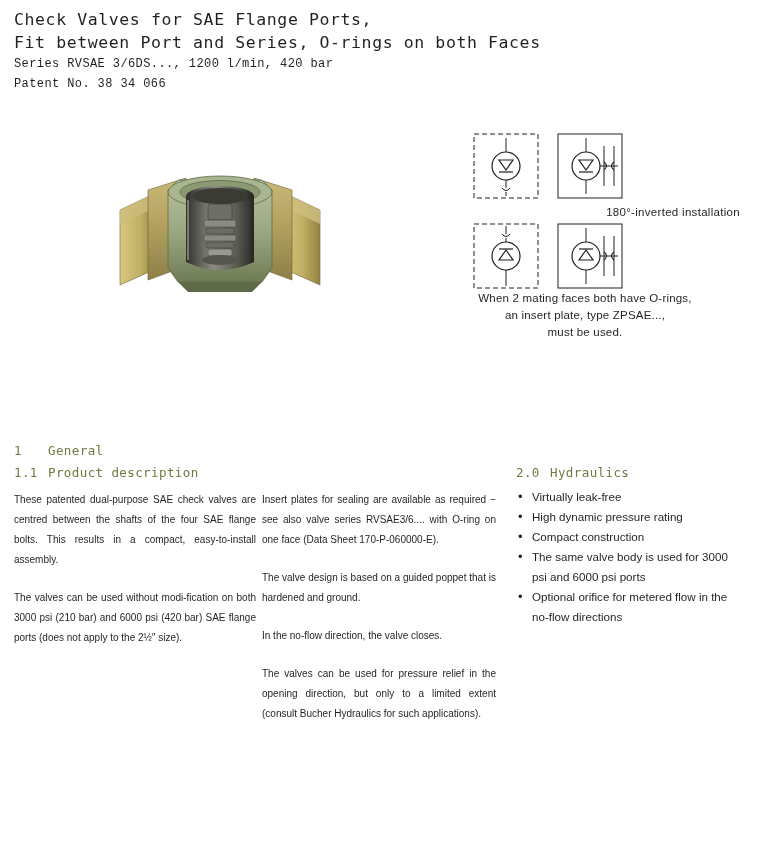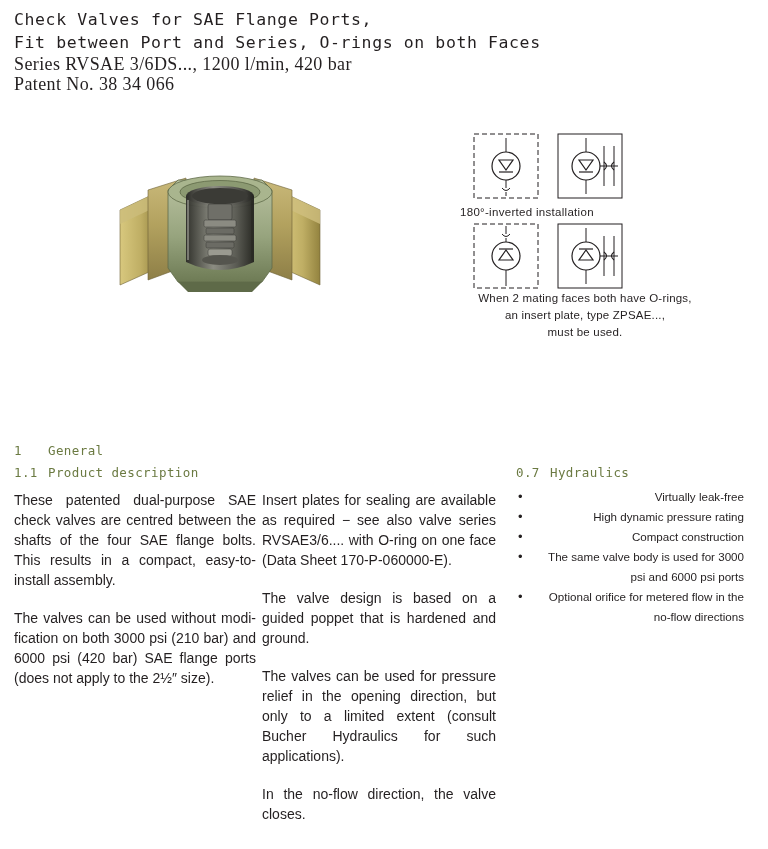--- a/index.html
+++ b/index.html
@@ -30,22 +30,22 @@
   }
   .title-line {
     font-family: "DejaVu Sans Mono", monospace;
     font-size: 16.5px;
     letter-spacing: 0.6px;
     color: #231f20;
     line-height: 23px;
     white-space: nowrap;
   }
   .sub-line {
-    font-family: Liberation Serif, serif;
-    font-size: 18px;
+    font-family: Liberation Mono, monospace;
+    font-size: 12px;
     letter-spacing: 0.4px;
     color: #231f20;
     line-height: 20px;
     white-space: nowrap;
   }
 
   
   .photo-area {
     position: absolute;
     left: 100px;
@@ -63,21 +63,21 @@
     width: 310px;
   }
   .sym-row {
     display: flex;
     gap: 16px;
     justify-content: flex-start;
     padding-left: 42px;
   }
   .sym-box { width: 68px; height: 68px; }
   .sym-caption {
-    text-align: left;
+    text-align: right;
     font-size: 11.5px;
     color: #231f20;
     margin: 6px 0 4px 0;
     letter-spacing: 0.3px;
     padding-left: 30px;
   }
   .sym-note {
     text-align: center;
     font-size: 11.5px;
     color: #231f20;
@@ -95,21 +95,21 @@
     white-space: nowrap;
   }
   #head-general { left: 14px; top: 443px; }
   #head-prod    { left: 14px; top: 465px; }
   #head-adv     { left: 516px; top: 465px; }
   .head-num { display: inline-block; min-width: 34px; }
 
   
   .col {
     position: absolute;
-    font-size: 14px;
+    font-size: 10px;
     line-height: 20px;
     color: #231f20;
     text-align: justify;
     text-justify: inter-word;
   }
   #col1 { left: 14px;  top: 490px; width: 242px; }
   #col2 { left: 262px; top: 490px; width: 234px; }
   .col p { margin: 0 0 18px 0; }
   .col p:last-child { margin-bottom: 0; }
 
@@ -120,21 +120,20 @@
     top: 487px;
     width: 228px;
     font-size: 11.6px;
     line-height: 20px;
     color: #231f20;
   }
   .adv ul {
     margin: 0;
     padding-left: 16px;
     list-style: none;
-    text-align: right;
   }
   .adv li {
     position: relative;
     margin: 0 0 0 0;
     padding-left: 0;
   }
   .adv li::before {
     content: "\2022";
     position: absolute;
     left: -14px;
@@ -285,33 +284,33 @@
     </div>
   </div>
 
   <div class="sec-head" id="head-general">
     <span class="head-num">1</span><span>General</span>
   </div>
   <div class="sec-head" id="head-prod">
     <span class="head-num">1.1</span><span>Product description</span>
   </div>
   <div class="sec-head" id="head-adv">
-    <span class="head-num">0.7</span><span>Hydraulics</span>
+    <span class="head-num">2.0</span><span>Hydraulics</span>
   </div>
 
   <div class="col" id="col1">
     <p>These patented dual-purpose SAE check valves are centred between the shafts of the four SAE flange bolts. This results in a compact, easy-to-install assembly.</p>
     <p>The valves can be used without modi-fication on both 3000 psi (210 bar) and 6000 psi (420 bar) SAE flange ports (does not apply to the 2½″ size).</p>
   </div>
 
   <div class="col" id="col2">
     <p>Insert plates for sealing are available as required − see also valve series RVSAE3/6.... with O-ring on one face (Data Sheet 170-P-060000-E).</p>
     <p>The valve design is based on a guided poppet that is hardened and ground.</p>
+    <p>In the no-flow direction, the valve closes.</p>
     <p>The valves can be used for pressure relief in the opening direction, but only to a limited extent (consult Bucher Hydraulics for such applications).</p>
-    <p>In the no-flow direction, the valve closes.</p>
   </div>
 
   <div class="adv">
     <ul>
       <li>Virtually leak-free</li>
       <li>High dynamic pressure rating</li>
       <li>Compact construction</li>
       <li>The same valve body is used for 3000 psi and 6000 psi ports</li>
       <li>Optional orifice for metered flow in the no-flow directions</li>
     </ul>

